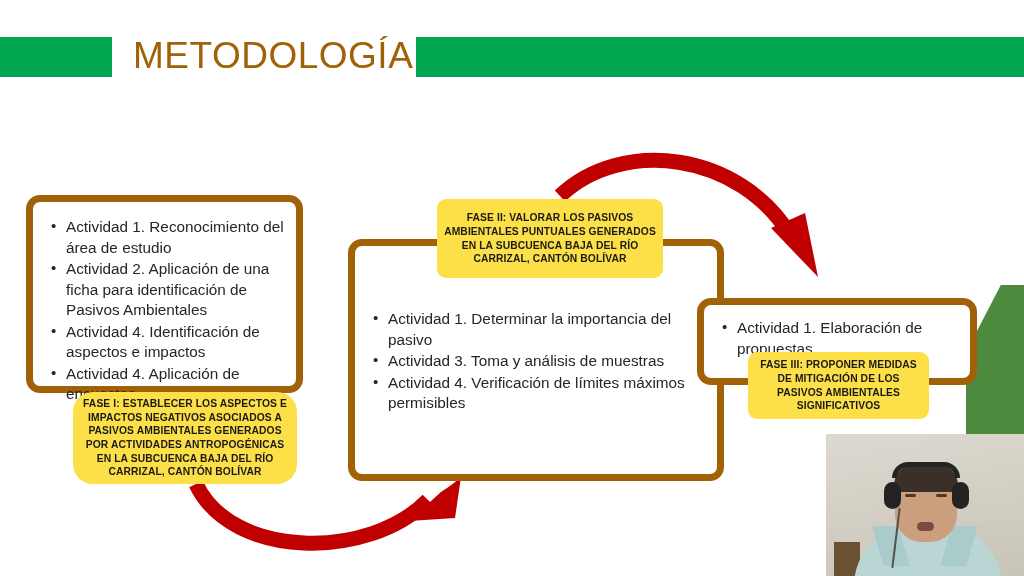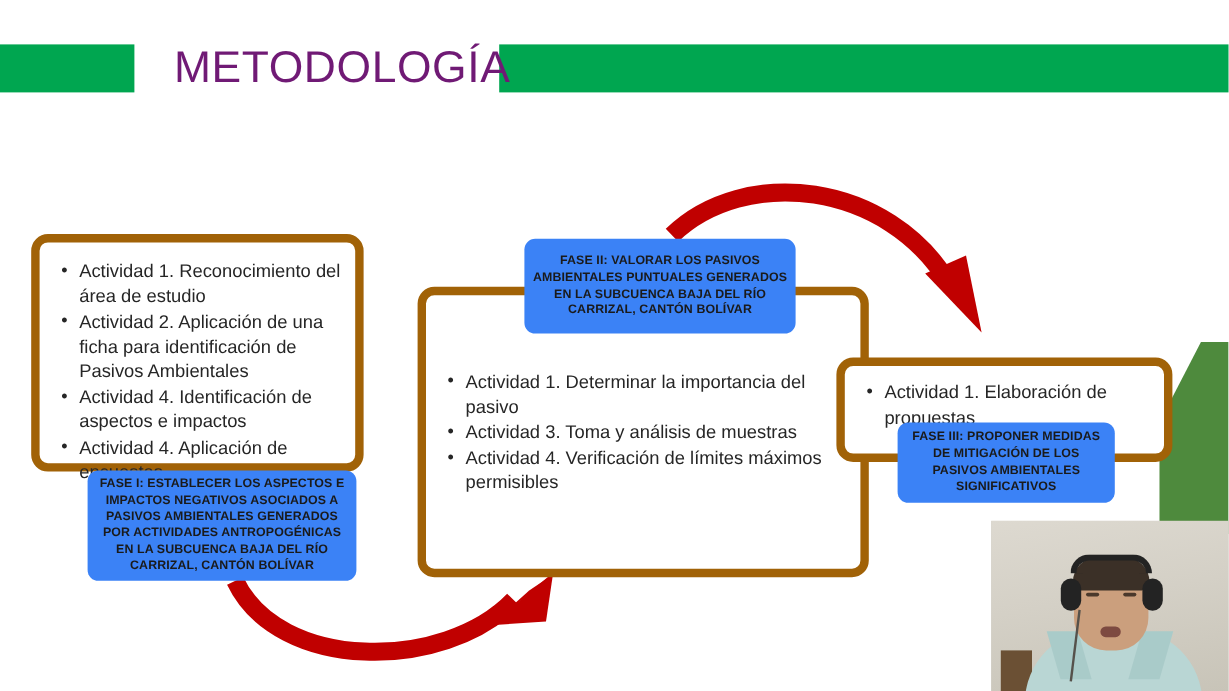--- a/index.html
+++ b/index.html
@@ -23,25 +23,25 @@
     position: absolute;
     background: #00A650;
     height: 40px;
     top: 37px;
   }
   #bar-left  { left: 0px;   width: 112px; }
   #bar-right { left: 416px; width: 608px; }
 
   #page-title {
     position: absolute;
-    left: 145px;
+    left: 133px;
     top: 33px;
     font-size: 37px;
     line-height: 46px;
-    color: #701a75;
+    color: #a16207;
     letter-spacing: 0.5px;
     white-space: nowrap;
     font-weight: 400;
   }
 
   
   #green-wedge {
     position: absolute;
     left: 966px;
     top: 285px;
@@ -87,35 +87,35 @@
   #box-2 { left: 348px; top: 239px; width: 376px; height: 242px; }
   #box-2 ul { padding: 63px 8px 0 16px; }
 
   #box-3 { left: 697px; top: 298px; width: 280px; height: 87px; }
   #box-3 ul { padding: 13px 8px 0 16px; }
 
   
   .phase-box {
     position: absolute;
     box-sizing: border-box;
-    background: #3b82f6;
+    background: #fde047;
     border-radius: 9px;
     color: #1A1A1A;
     font-weight: bold;
     text-align: center;
     font-size: 10.3px;
     line-height: 13.6px;
     letter-spacing: 0.1px;
     display: flex;
     align-items: center;
     justify-content: center;
   }
   .phase-box span { display: block; padding: 0 6px; }
 
-  #phase-1 { left: 73px;  top: 392px; width: 224px; height: 92px; }
+  #phase-1 { left: 73px;  top: 392px; width: 224px; height: 92px; border-radius: 20px; }
   #phase-2 { left: 437px; top: 199px; width: 226px; height: 79px; }
   #phase-3 { left: 748px; top: 352px; width: 181px; height: 67px; }
 
   
   #arrow-top, #arrow-bottom {
     position: absolute;
     left: 0;
     top: 0;
     width: 1024px;
     height: 576px;

